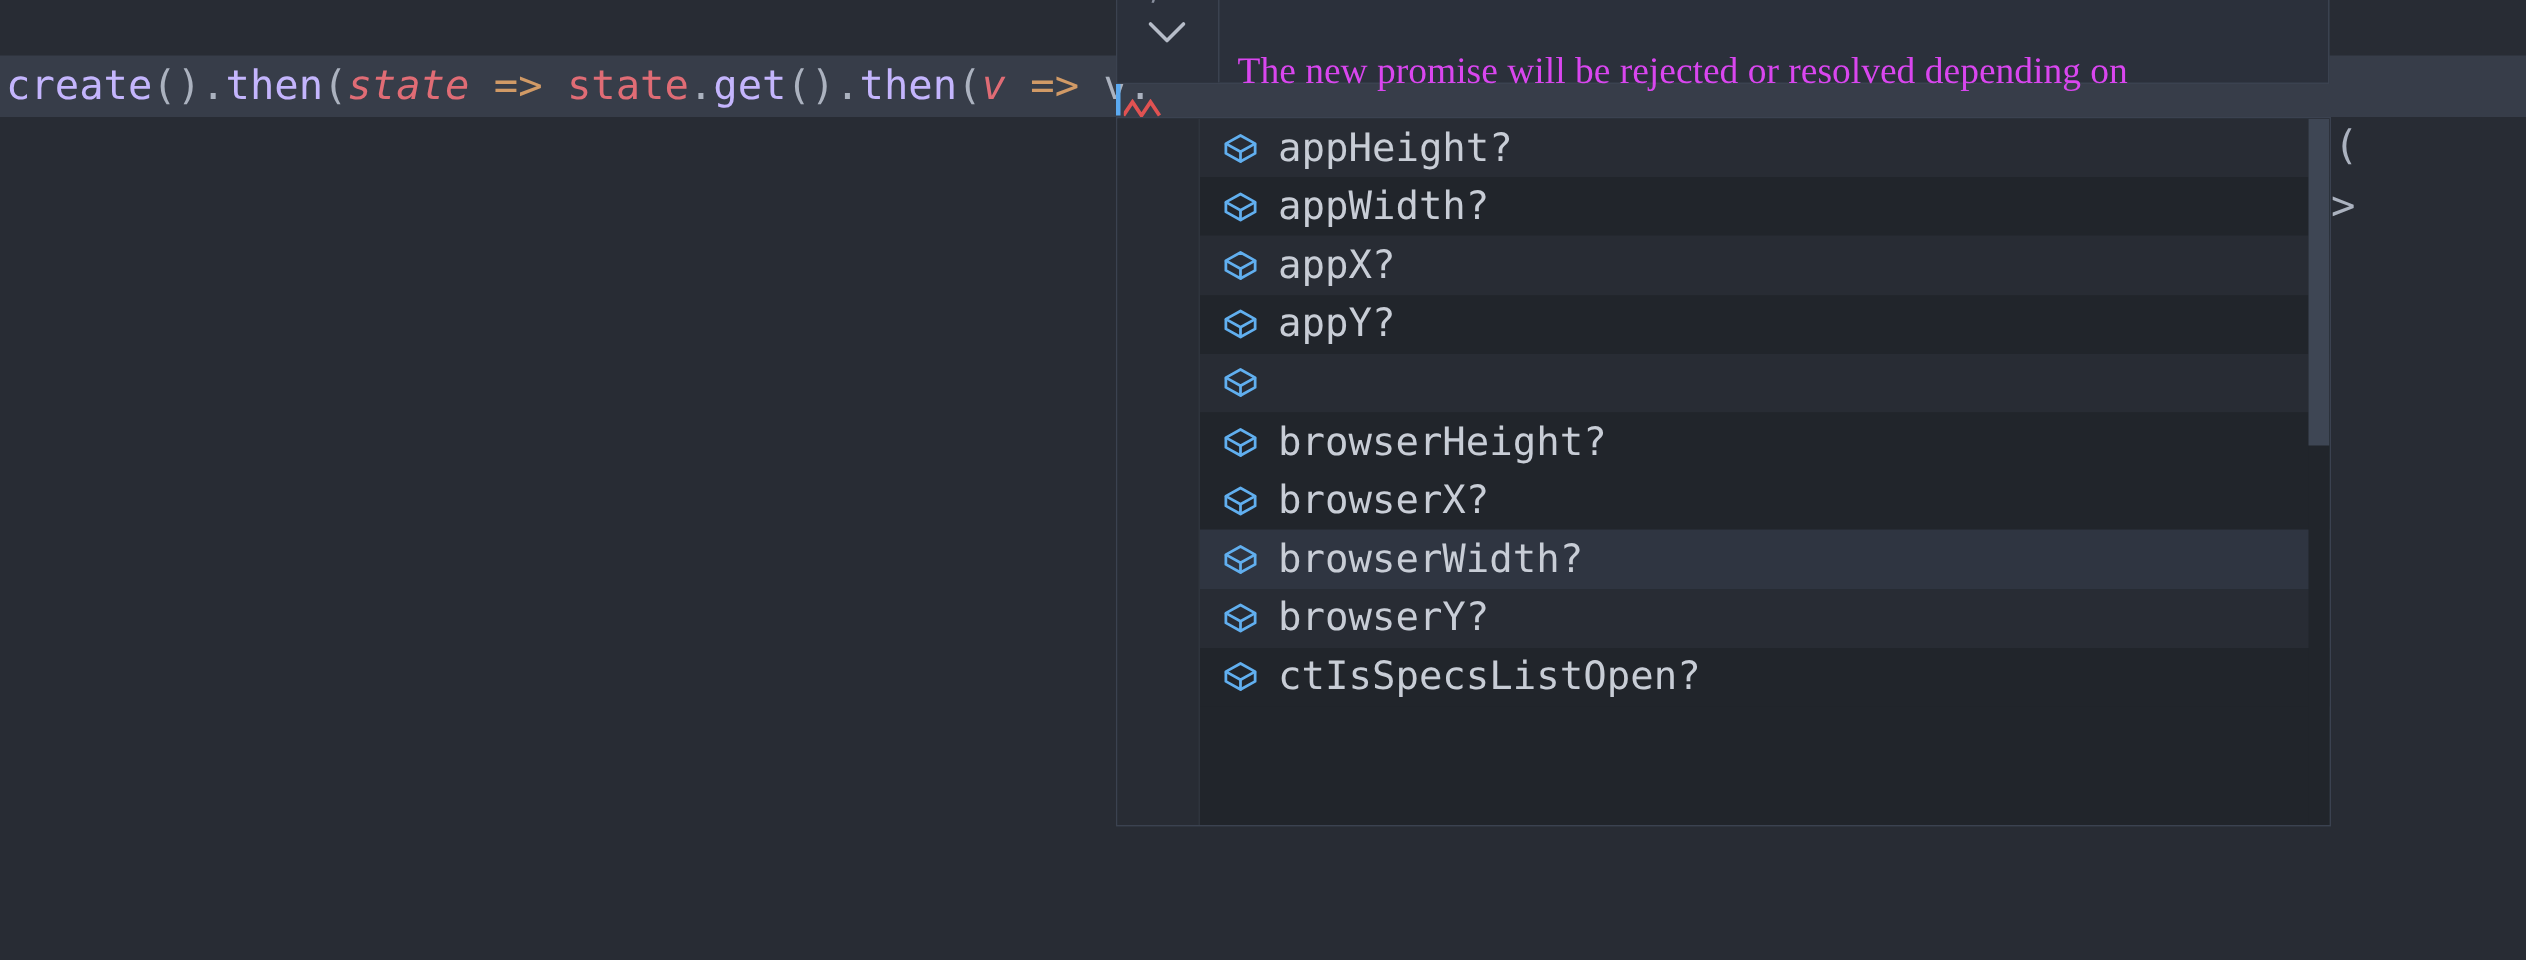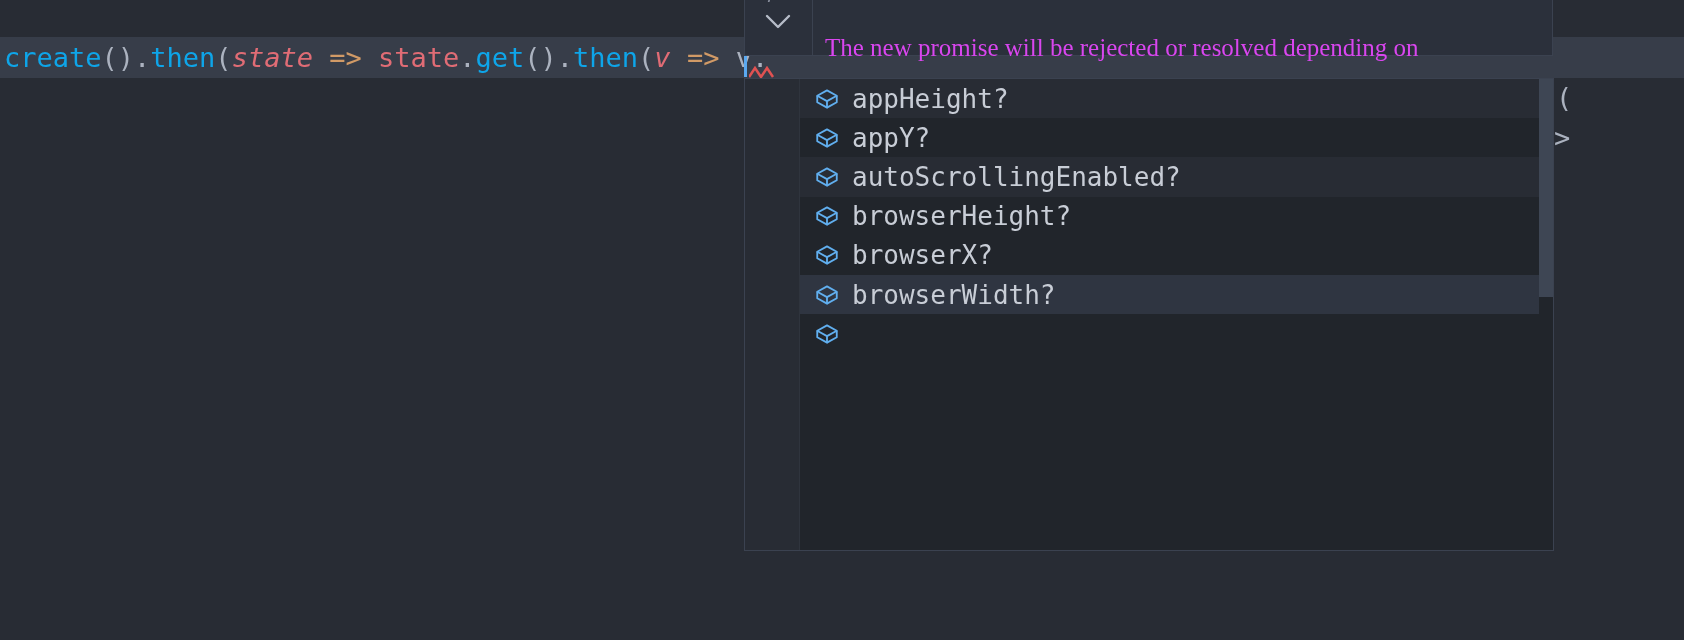--- a/index.html
+++ b/index.html
@@ -40,21 +40,21 @@
     position: absolute;
     left: 4px;
     top: 37px;
     height: 41px;
     line-height: 41px;
     white-space: pre;
     font-size: 27px;
     letter-spacing: 0px;
     font-family: "DejaVu Sans Mono", "Liberation Mono", monospace;
   }
-  .tok-fn      { color: #0ea5e9; }
+  .tok-fn      { color: #c4b5fd; }
   .tok-punct   { color: #abb2bf; }
   .tok-param   { color: #e06c75; font-style: italic; }
   .tok-id      { color: #e06c75; }
   .tok-arrow   { color: #d19a66; }
   .tok-plain   { color: #abb2bf; }
 
   .caret {
     position: absolute;
     left: 744px;
     top: 38px;
@@ -250,29 +250,44 @@
             <path d="M21 9 L21 15 L12 20" fill="none" stroke="#61afef" stroke-width="1.7" stroke-linejoin="round"></path>
           </svg>
           <span class="cmp-label">appHeight?</span>
         </div>
         <div class="cmp-row">
           <svg class="cmp-icon" viewBox="0 0 24 24">
             <path d="M12 4 L21 9 L12 14 L3 9 Z" fill="none" stroke="#61afef" stroke-width="1.7" stroke-linejoin="round"></path>
             <path d="M3 9 L3 15 L12 20 L12 14" fill="none" stroke="#61afef" stroke-width="1.7" stroke-linejoin="round"></path>
             <path d="M21 9 L21 15 L12 20" fill="none" stroke="#61afef" stroke-width="1.7" stroke-linejoin="round"></path>
           </svg>
+          <span class="cmp-label">appWidth?</span>
+        </div>
+        <div class="cmp-row alt">
+          <svg class="cmp-icon" viewBox="0 0 24 24">
+            <path d="M12 4 L21 9 L12 14 L3 9 Z" fill="none" stroke="#61afef" stroke-width="1.7" stroke-linejoin="round"></path>
+            <path d="M3 9 L3 15 L12 20 L12 14" fill="none" stroke="#61afef" stroke-width="1.7" stroke-linejoin="round"></path>
+            <path d="M21 9 L21 15 L12 20" fill="none" stroke="#61afef" stroke-width="1.7" stroke-linejoin="round"></path>
+          </svg>
+          <span class="cmp-label">appX?</span>
+        </div>
+        <div class="cmp-row">
+          <svg class="cmp-icon" viewBox="0 0 24 24">
+            <path d="M12 4 L21 9 L12 14 L3 9 Z" fill="none" stroke="#61afef" stroke-width="1.7" stroke-linejoin="round"></path>
+            <path d="M3 9 L3 15 L12 20 L12 14" fill="none" stroke="#61afef" stroke-width="1.7" stroke-linejoin="round"></path>
+            <path d="M21 9 L21 15 L12 20" fill="none" stroke="#61afef" stroke-width="1.7" stroke-linejoin="round"></path>
+          </svg>
           <span class="cmp-label">appY?</span>
         </div>
         <div class="cmp-row alt">
           <svg class="cmp-icon" viewBox="0 0 24 24">
             <path d="M12 4 L21 9 L12 14 L3 9 Z" fill="none" stroke="#61afef" stroke-width="1.7" stroke-linejoin="round"></path>
             <path d="M3 9 L3 15 L12 20 L12 14" fill="none" stroke="#61afef" stroke-width="1.7" stroke-linejoin="round"></path>
             <path d="M21 9 L21 15 L12 20" fill="none" stroke="#61afef" stroke-width="1.7" stroke-linejoin="round"></path>
           </svg>
-          <span class="cmp-label">autoScrollingEnabled?</span>
         </div>
         <div class="cmp-row">
           <svg class="cmp-icon" viewBox="0 0 24 24">
             <path d="M12 4 L21 9 L12 14 L3 9 Z" fill="none" stroke="#61afef" stroke-width="1.7" stroke-linejoin="round"></path>
             <path d="M3 9 L3 15 L12 20 L12 14" fill="none" stroke="#61afef" stroke-width="1.7" stroke-linejoin="round"></path>
             <path d="M21 9 L21 15 L12 20" fill="none" stroke="#61afef" stroke-width="1.7" stroke-linejoin="round"></path>
           </svg>
           <span class="cmp-label">browserHeight?</span>
         </div>
         <div class="cmp-row">
@@ -284,26 +299,35 @@
           <span class="cmp-label">browserX?</span>
         </div>
         <div class="cmp-row selected">
           <svg class="cmp-icon" viewBox="0 0 24 24">
             <path d="M12 4 L21 9 L12 14 L3 9 Z" fill="none" stroke="#61afef" stroke-width="1.7" stroke-linejoin="round"></path>
             <path d="M3 9 L3 15 L12 20 L12 14" fill="none" stroke="#61afef" stroke-width="1.7" stroke-linejoin="round"></path>
             <path d="M21 9 L21 15 L12 20" fill="none" stroke="#61afef" stroke-width="1.7" stroke-linejoin="round"></path>
           </svg>
           <span class="cmp-label">browserWidth?</span>
         </div>
-        <div class="cmp-row">
-          <svg class="cmp-icon" viewBox="0 0 24 24">
-            <path d="M12 4 L21 9 L12 14 L3 9 Z" fill="none" stroke="#61afef" stroke-width="1.7" stroke-linejoin="round"></path>
-            <path d="M3 9 L3 15 L12 20 L12 14" fill="none" stroke="#61afef" stroke-width="1.7" stroke-linejoin="round"></path>
-            <path d="M21 9 L21 15 L12 20" fill="none" stroke="#61afef" stroke-width="1.7" stroke-linejoin="round"></path>
-          </svg>
+        <div class="cmp-row alt">
+          <svg class="cmp-icon" viewBox="0 0 24 24">
+            <path d="M12 4 L21 9 L12 14 L3 9 Z" fill="none" stroke="#61afef" stroke-width="1.7" stroke-linejoin="round"></path>
+            <path d="M3 9 L3 15 L12 20 L12 14" fill="none" stroke="#61afef" stroke-width="1.7" stroke-linejoin="round"></path>
+            <path d="M21 9 L21 15 L12 20" fill="none" stroke="#61afef" stroke-width="1.7" stroke-linejoin="round"></path>
+          </svg>
+          <span class="cmp-label">browserY?</span>
+        </div>
+        <div class="cmp-row">
+          <svg class="cmp-icon" viewBox="0 0 24 24">
+            <path d="M12 4 L21 9 L12 14 L3 9 Z" fill="none" stroke="#61afef" stroke-width="1.7" stroke-linejoin="round"></path>
+            <path d="M3 9 L3 15 L12 20 L12 14" fill="none" stroke="#61afef" stroke-width="1.7" stroke-linejoin="round"></path>
+            <path d="M21 9 L21 15 L12 20" fill="none" stroke="#61afef" stroke-width="1.7" stroke-linejoin="round"></path>
+          </svg>
+          <span class="cmp-label">ctIsSpecsListOpen?</span>
         </div>
       </div>
 
     <div class="cmp-scroll-track">
       <div class="cmp-scroll-thumb"></div>
     </div>
   </div>
 
 </div>
 

